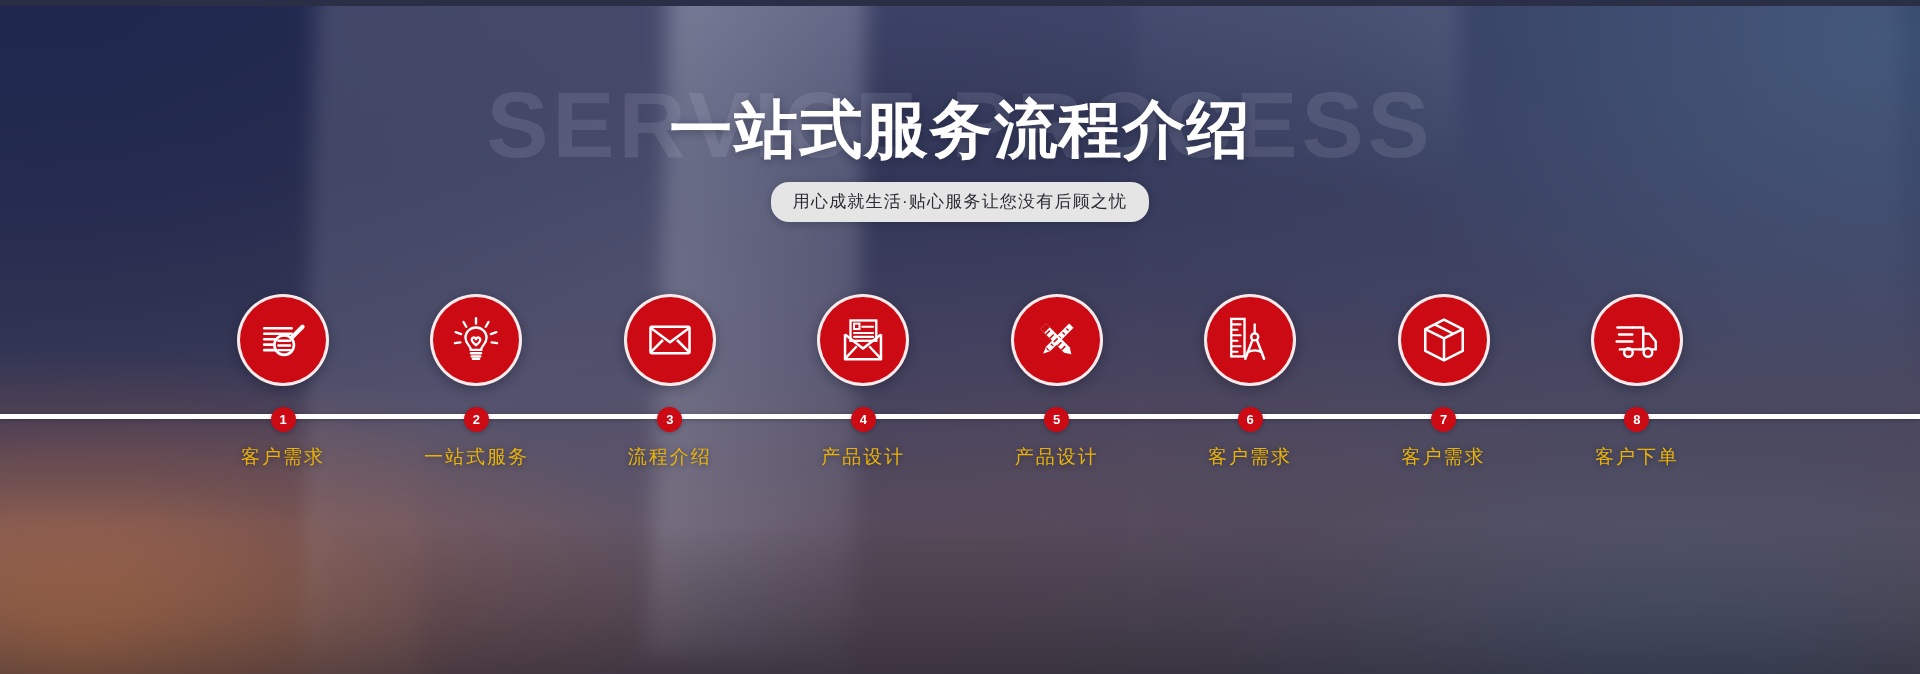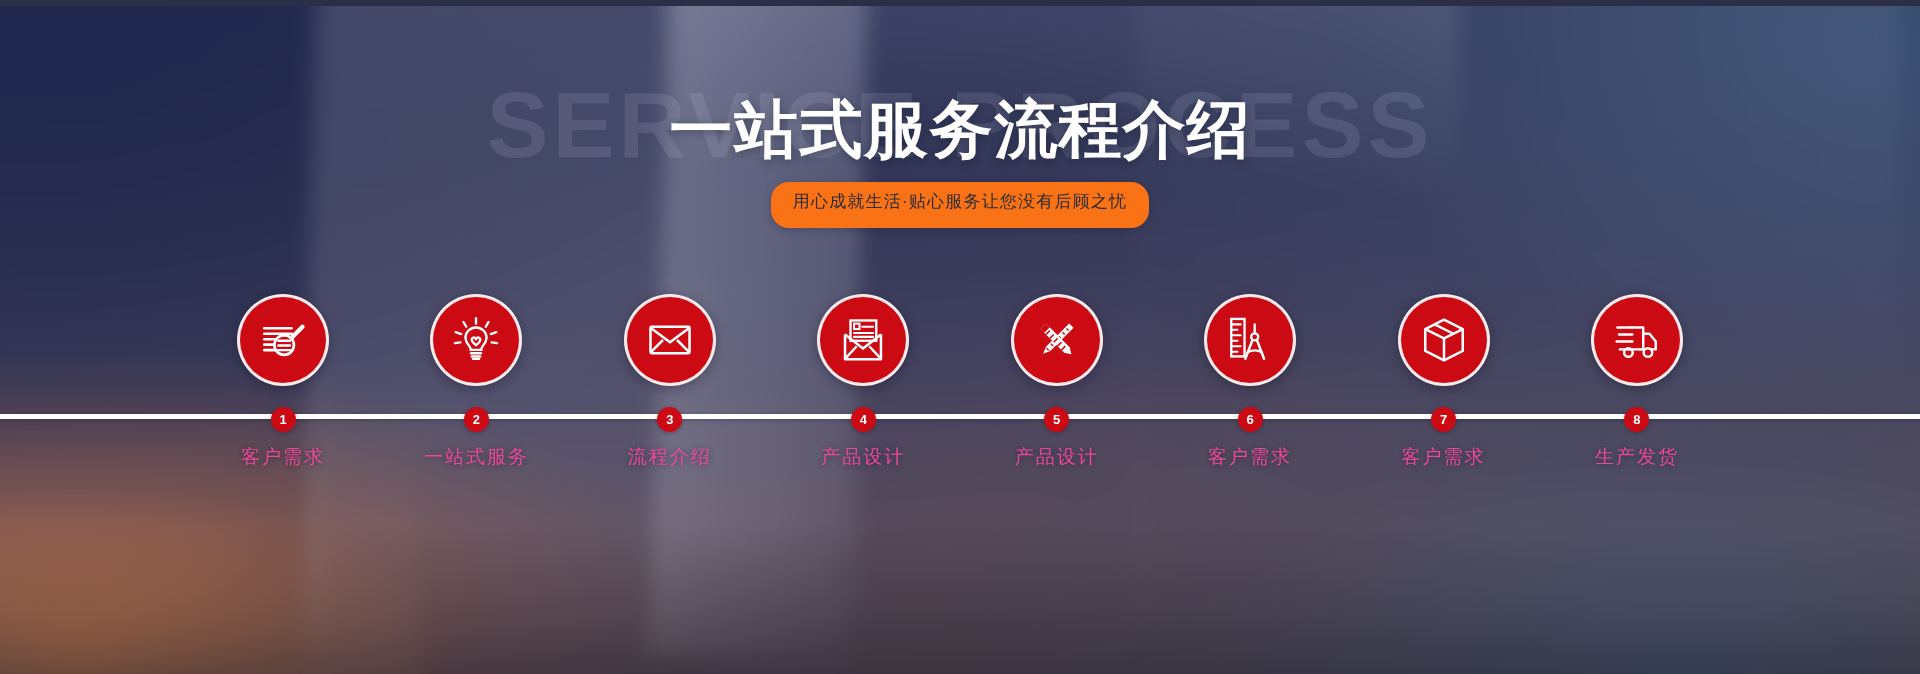--- a/index.html
+++ b/index.html
@@ -76,23 +76,23 @@
     text-align:center; white-space:nowrap;
     color:#ffffff; font-size:63px; line-height:76px;
     text-shadow:0 2px 10px rgba(12,14,30,0.35);
   }
   .title .light{ font-weight:700; letter-spacing:2px; }
   .title .bold { font-weight:bold; letter-spacing:1px; }
 
   .subtitle-row{ position:absolute; left:0; right:0; top:176px; text-align:center; }
   .subtitle{
     display:inline-block;
-    background:#f97316; color:#2c2c34;
+    background:#e5e5e5; color:#2c2c34;
     font-size:17px; letter-spacing:1.2px;
-    padding:8px 22px 15px; border-radius:18px;
+    padding:8px 22px 9px; border-radius:18px;
     box-shadow:0 2px 8px rgba(10,12,28,0.22);
   }
 
   
   .timeline-line{
     position:absolute; left:0; right:0; top:408px; height:5px;
     background:#ffffff; box-shadow:0 1px 4px rgba(10,12,28,0.28);
   }
   .steps{
     position:absolute; left:195px; top:288px; width:1530px; height:220px;
@@ -114,21 +114,21 @@
     position:absolute; top:113px;
     width:25px; height:25px; border-radius:50%;
     background:#cc0a14; color:#ffffff;
     font-size:13px; font-weight:bold;
     display:flex; align-items:center; justify-content:center;
     box-shadow:0 1px 4px rgba(10,12,30,0.3);
     z-index:3;
   }
   .step-label{
     position:absolute; top:150px;
-    color:#ec4899; font-size:19px; letter-spacing:2px; white-space:nowrap;
+    color:#eab308; font-size:19px; letter-spacing:2px; white-space:nowrap;
     text-shadow:0 1px 6px rgba(10,12,30,0.45);
   }
 </style>
 </head>
 <body>
 
 <div id="stage">
 
   <div class="blur-wrap">
     <div class="bg-base"></div>
@@ -309,17 +309,17 @@
             <line x1="22" y1="44" x2="24" y2="44"></line>
             <line x1="7" y1="16" x2="26" y2="16"></line>
             <line x1="9" y1="25" x2="26" y2="25"></line>
             <line x1="6" y1="34" x2="26" y2="34"></line>
             <circle cx="21" cy="48" r="5.5"></circle>
             <circle cx="46" cy="48" r="5.5"></circle>
           </g>
         </svg>
       </div>
       <div class="badge">8</div>
-      <div class="step-label">生产发货</div>
+      <div class="step-label">客户下单</div>
     </div>
 
   </div>
 </div>
 
 </body></html>

